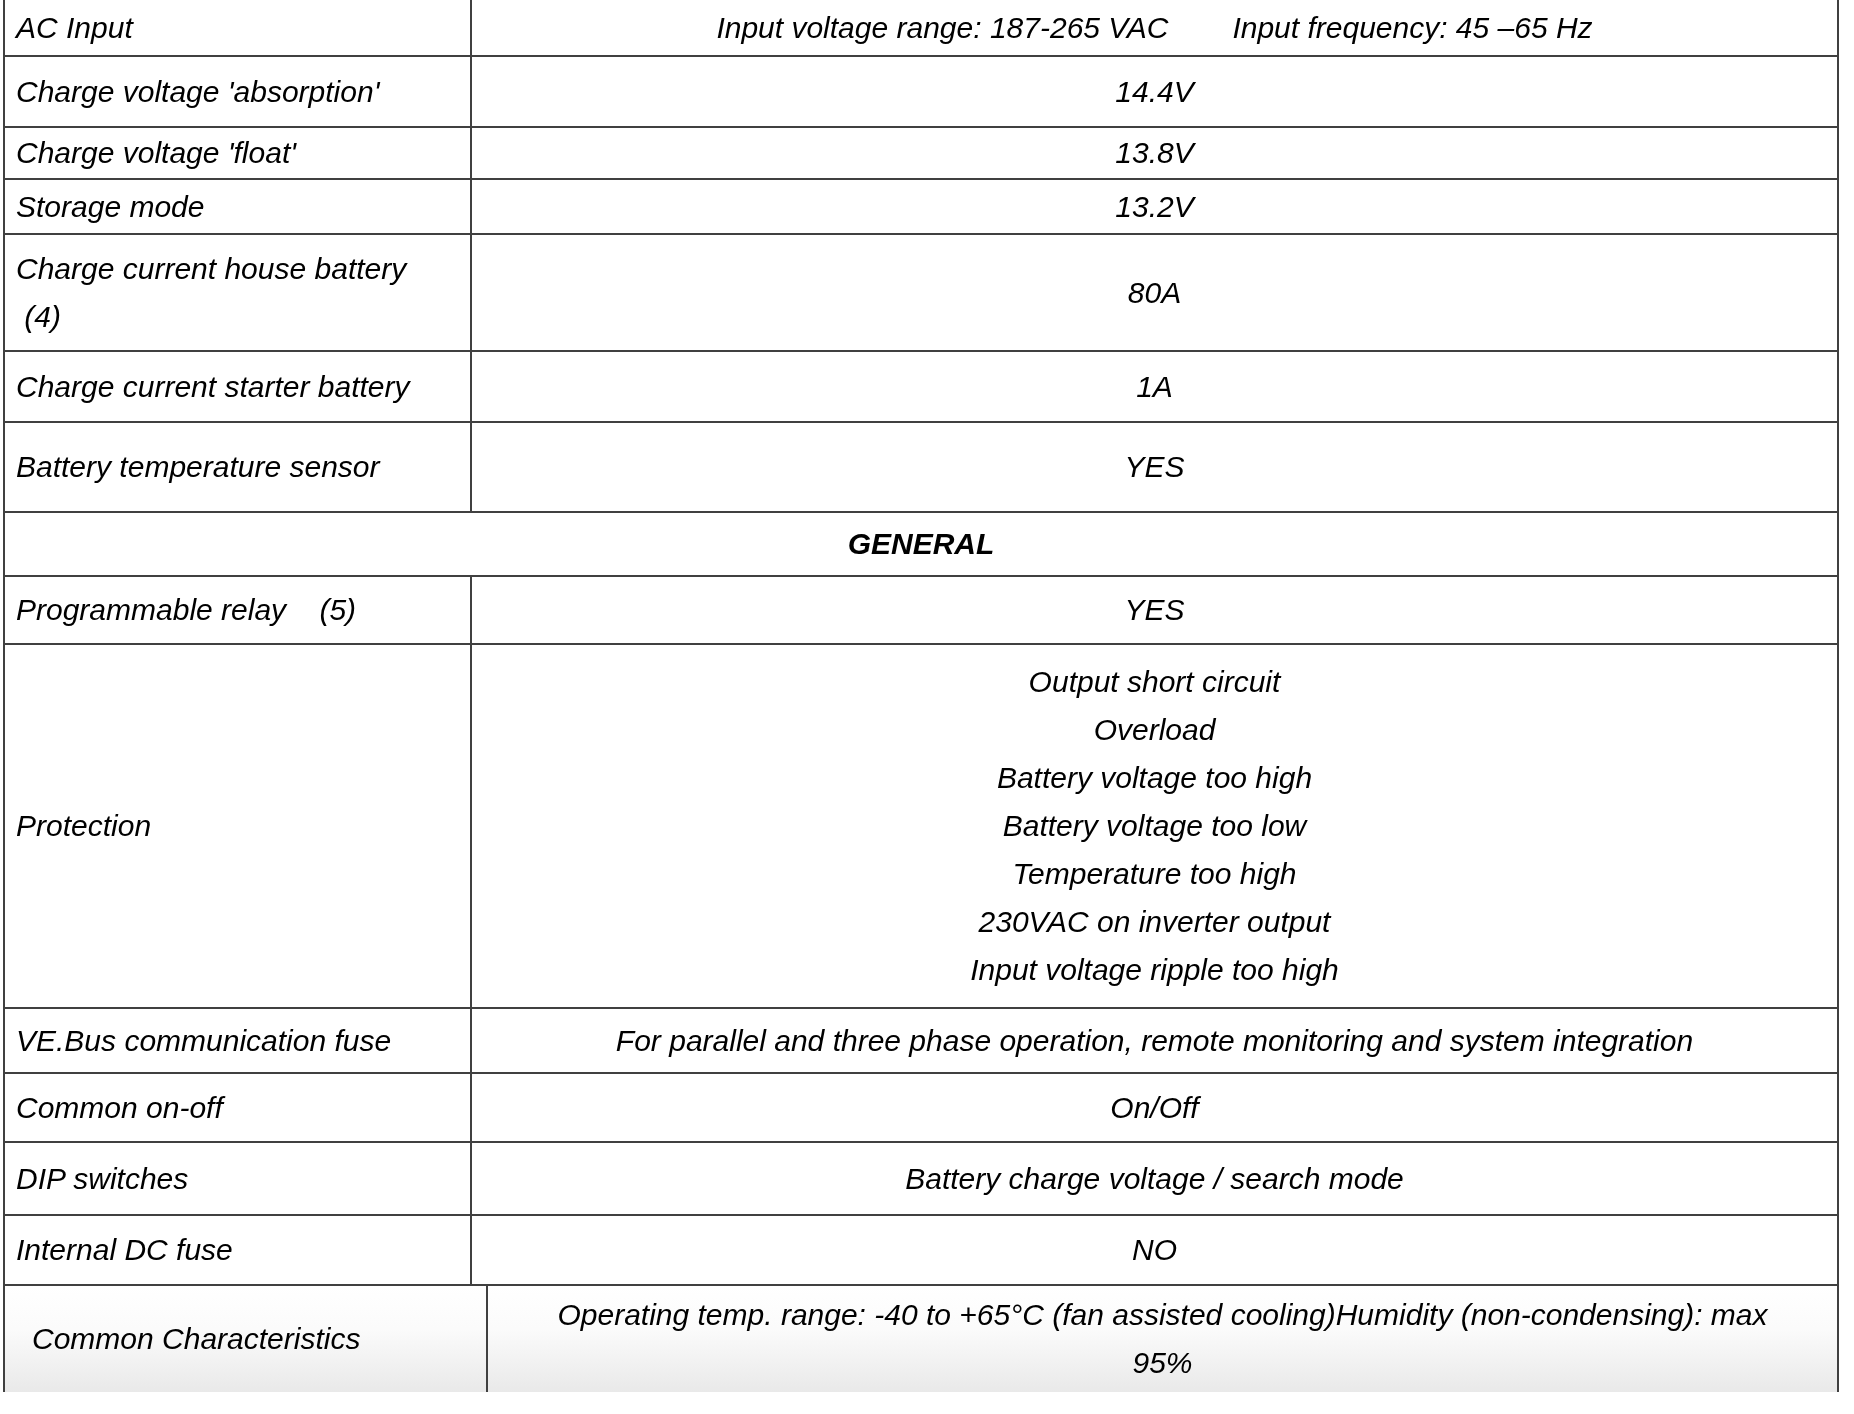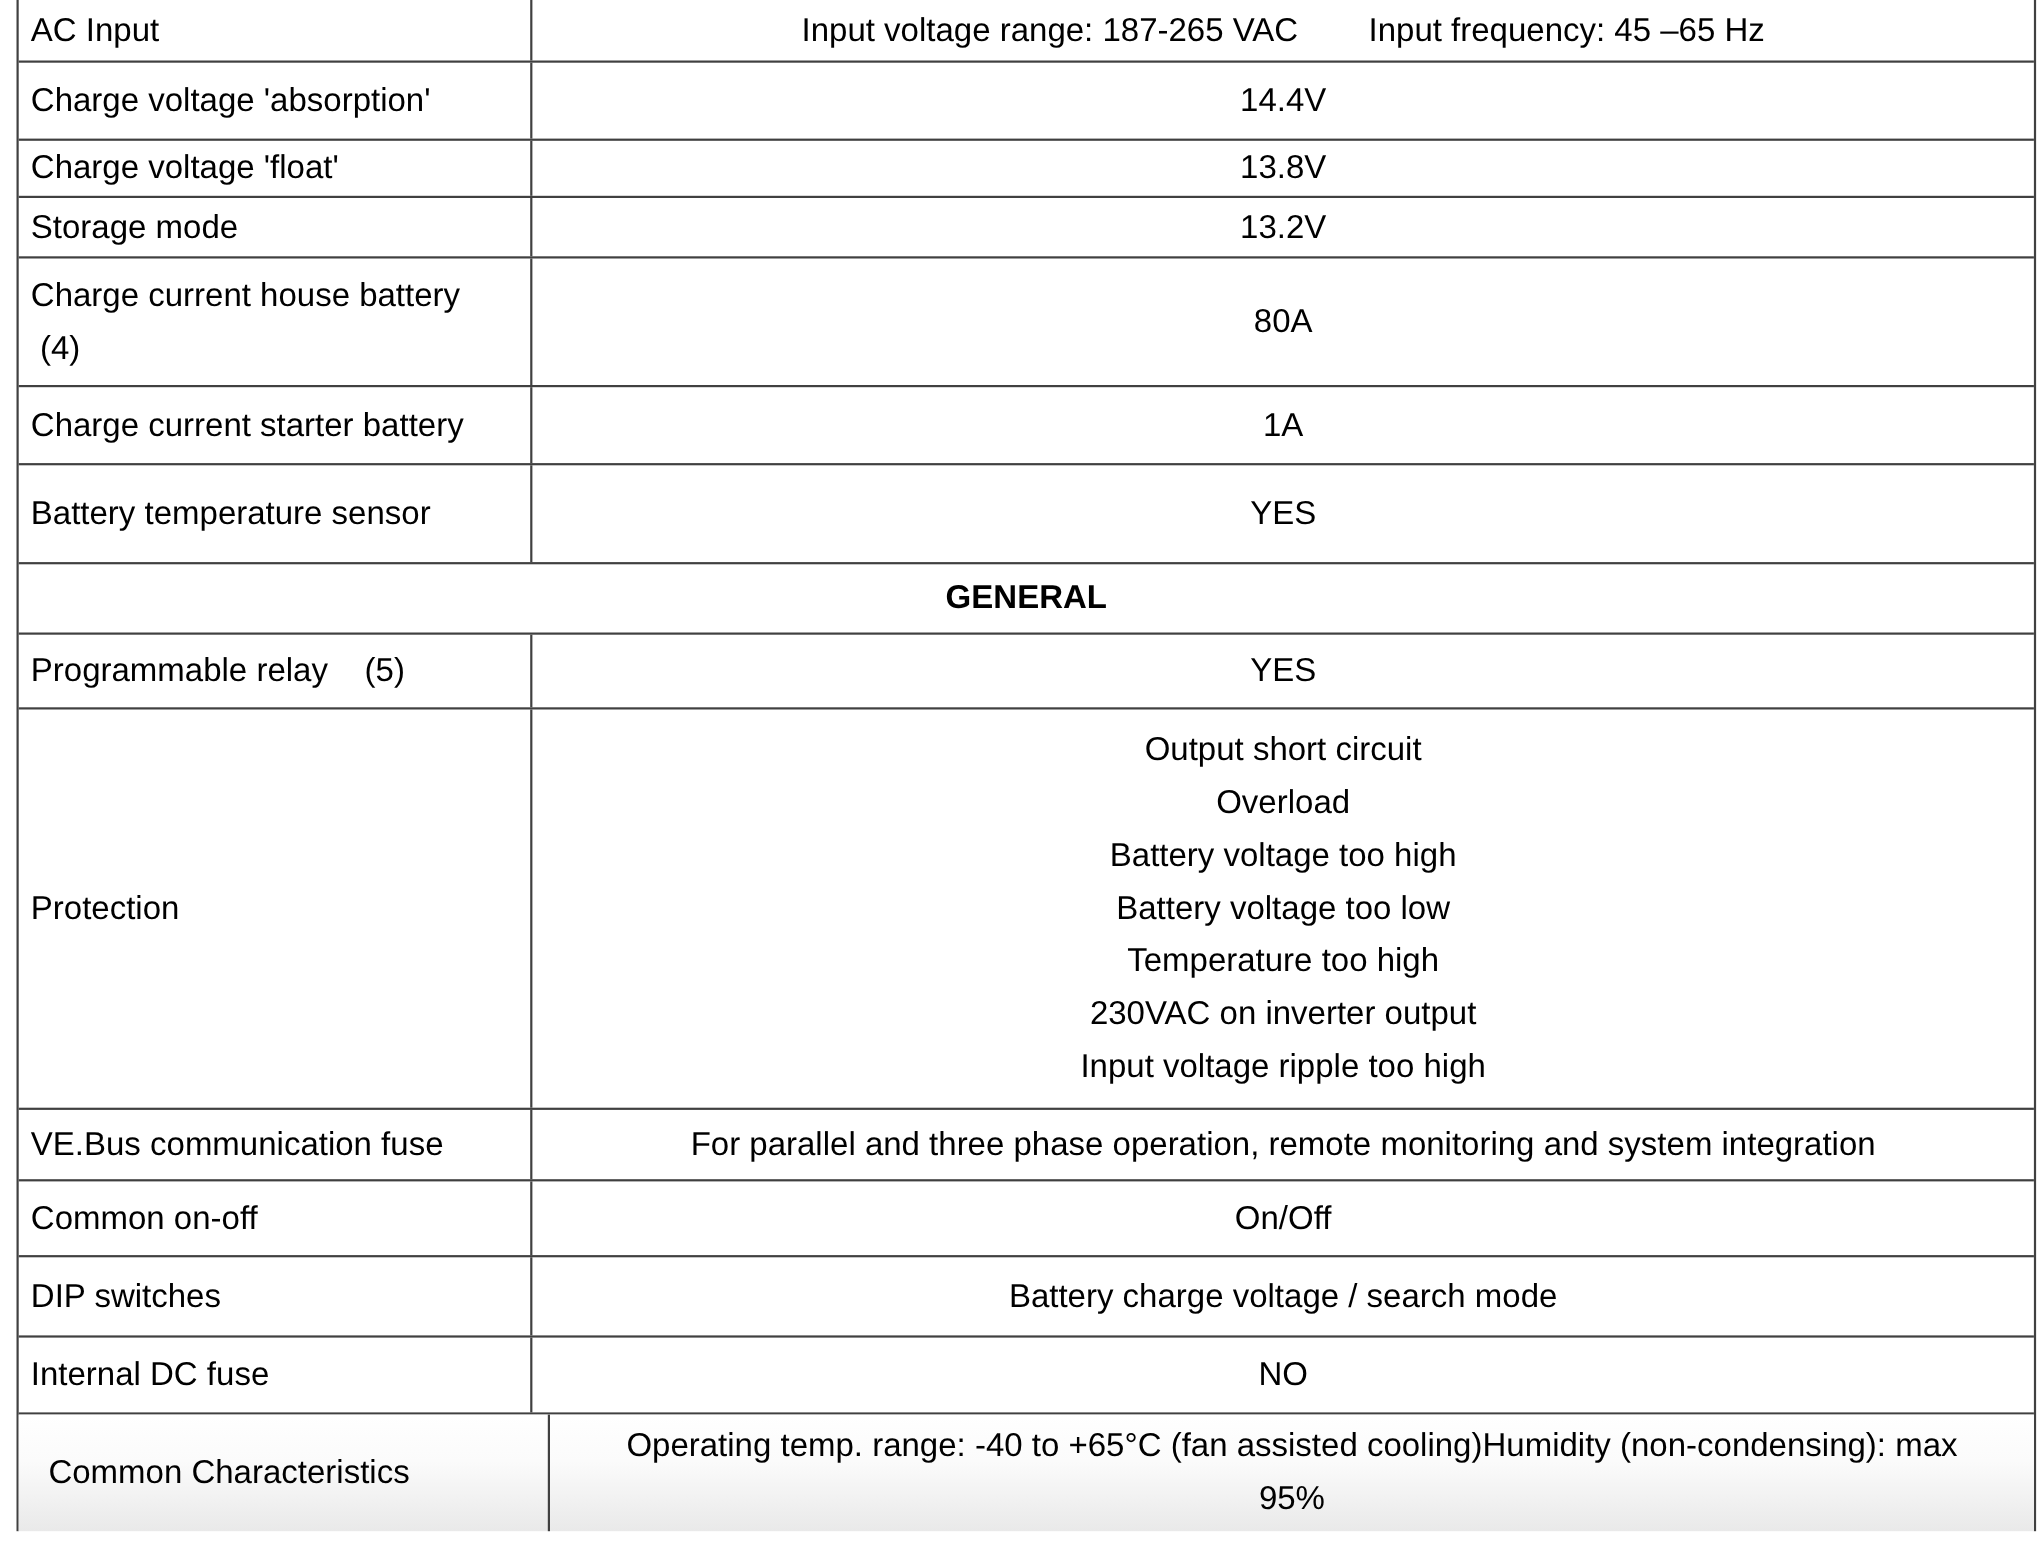--- a/index.html
+++ b/index.html
@@ -11,24 +11,25 @@
   html,body{margin:0;padding:0;}
   body{
     width:1854px;height:1414px;
     background:var(--page-bg);
     overflow:hidden;
     font-family:"Liberation Sans", sans-serif;
     font-size:30px;
     color:var(--text-color);
   }
   .spec-table{
-    margin-left:15px;
+    margin-left:3px;
     width:1836px;
     border-left:2px solid var(--border-color);
     border-right:2px solid var(--border-color);
+    font-style:italic;
   }
   .row{
     display:flex;
     border-bottom:2px solid var(--border-color);
     background:transparent;
   }
   .row.no-bottom-border{border-bottom:none;}
   .label-cell{
     flex:none;
     width:467px;

